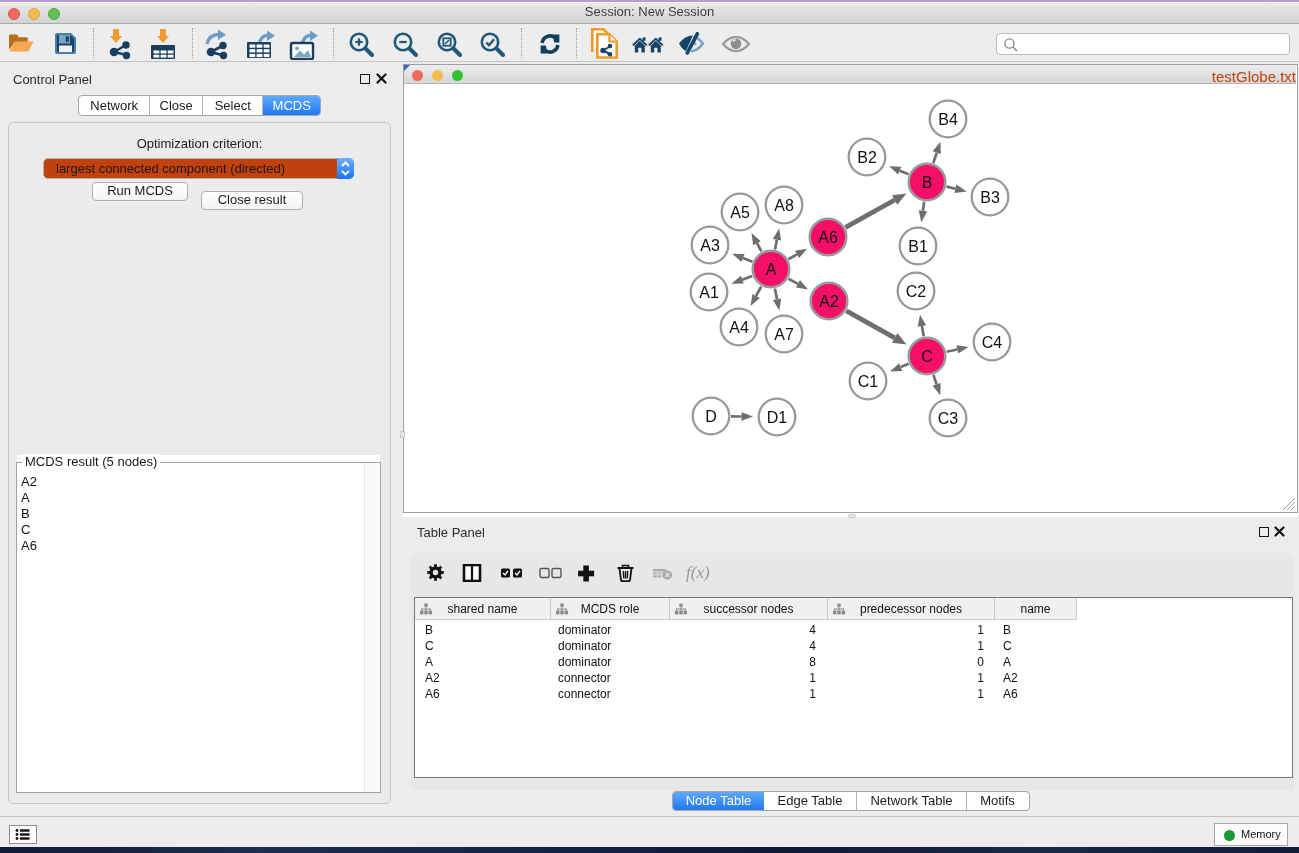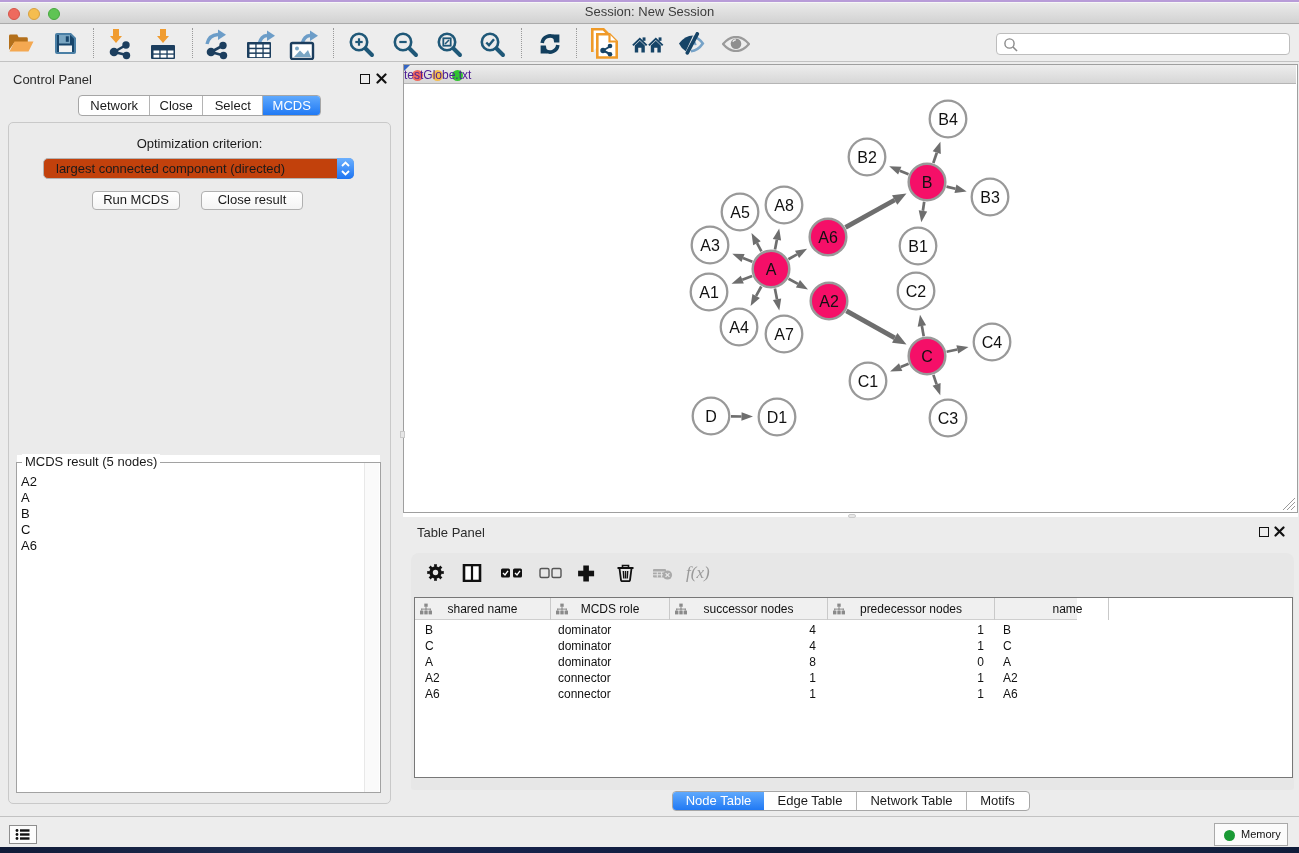--- a/index.html
+++ b/index.html
@@ -21,35 +21,35 @@
 #cp-tabs{position:absolute;left:78px;top:95px;width:243px;height:21px;background:#fff;border:1px solid #a6a6a6;border-radius:4px;display:flex;overflow:hidden;align-items:center;}
 #cp-tabs .tab{font-size:13px;color:#1a1a1a;text-align:center;line-height:19px;border-right:1px solid #b4b4b4;}
 #cp-tabs .tab.last{border-right:none;}
 #cp-tabs .tab.sel{background:linear-gradient(#5fa9fd,#2079f4);color:#fff;border-right:none;}
 #cp-panel{position:absolute;left:8px;top:122px;width:383px;height:682px;background:#ebebeb;border:1px solid #c9c9c9;border-radius:5px;}
 #opt-label{position:absolute;left:8px;top:136px;width:383px;text-align:center;font-size:13px;color:#1a1a1a;}
 #cp-select{position:absolute;left:43px;top:158px;width:311px;height:21px;background:#c2410c;border:1px solid #b3b3b3;border-radius:5px;}
 #cp-select .txt{position:absolute;left:12px;top:2px;font-size:13px;color:#1a1a1a;}
 #cp-select .cap{position:absolute;right:-1px;top:-1px;width:17px;height:21px;background:linear-gradient(#6cb0fe,#1d74f2);border-radius:0 5px 5px 0;}
 .btn{position:absolute;background:linear-gradient(#ffffff,#f4f4f4);border:1px solid #b0b0b0;border-radius:4px;font-size:13px;color:#1a1a1a;text-align:center;line-height:16px;}
-#btn-run{left:92px;top:191px;width:88px;height:19px;}
+#btn-run{left:92px;top:182px;width:96px;height:19px;}
 #btn-close{left:201px;top:191px;width:102px;height:19px;}
 #fieldset{position:absolute;left:16px;top:462px;width:365px;height:331px;border:1px solid #a2a2a2;background:#fff;}
 #fs-white-top{position:absolute;left:17px;top:455px;width:363px;height:7px;background:#fff;}
 #fs-legend{position:absolute;left:22px;top:454px;font-size:13px;color:#1a1a1a;background:#fff;padding:0 3px;}
 #fs-scroll{position:absolute;left:364px;top:463px;width:15px;height:329px;background:#fafafa;border-left:1px solid #e8e8e8;}
 .li{position:absolute;left:21px;font-size:13px;color:#111;}
 
 #netwin{position:absolute;left:403px;top:64px;width:895px;height:449px;background:#fff;border:1px solid #9f9f9f;}
 #nw-titlebar{position:absolute;left:0;top:0;width:892px;height:19px;background:linear-gradient(#ededed,#d7d7d7);border-bottom:1px solid #b5b5b5;}
 #nw-titlebar .t1{left:8px;background:#ee6a5e;}
 #nw-titlebar .t2{left:28px;background:#f5bd4f;}
 #nw-titlebar .t3{left:48px;background:#31c431;}
 #nw-titlebar .tl{width:11px;height:11px;top:4.5px;}
-#nw-title-text{position:absolute;left:0;top:3px;width:892px;text-align:left;font-size:12px;color:#4c1d95;}
+#nw-title-text{position:absolute;left:0;top:3px;width:892px;text-align:right;font-size:15px;color:#c2410c;}
 #graph{position:absolute;left:404px;top:84px;}
 
 #tp-title{position:absolute;left:417px;top:525px;font-size:13px;color:#2b2b2b;}
 #tp-sq{position:absolute;left:1259px;top:527px;width:10px;height:10px;border:1.5px solid #111;}
 #tp-x{position:absolute;left:1274px;top:523px;font-size:13px;font-weight:bold;color:#111;}
 #tp-box{position:absolute;left:411px;top:553px;width:883px;height:237px;background:#e7e7e7;border-radius:8px 8px 3px 3px;}
 #tp-table{position:absolute;left:414px;top:597px;width:879px;height:181px;background:#fff;border:1px solid #777;}
 #tp-head{position:absolute;left:0;top:0;height:22px;background:#f0f0f0;border-bottom:1px solid #cfcfcf;}
 .th{position:absolute;top:0;height:22px;border-right:1px solid #c9c9c9;font-size:12px;color:#111;text-align:center;line-height:22px;}
 .th svg{position:absolute;left:5px;top:5px;}
@@ -455,21 +455,21 @@
           <rect x="5.5" y="3.8" width="1" height="2.4"></rect>
           <rect x="1.2" y="5.6" width="9.6" height="1"></rect>
           <rect x="1.2" y="5.6" width="1" height="2"></rect>
           <rect x="5.5" y="5.6" width="1" height="2"></rect>
           <rect x="9.8" y="5.6" width="1" height="2"></rect>
           <rect x="0" y="7.6" width="3.4" height="3.8"></rect>
           <rect x="4.3" y="7.6" width="3.4" height="3.8"></rect>
           <rect x="8.6" y="7.6" width="3.4" height="3.8"></rect>
         </g>
       </svg></div>
-  <div class="th" style="left:612px;width:82px;">name</div>
+  <div class="th" style="left:580px;width:82px;">name</div>
   <div class="td" style="left:10px;top:24px">B</div>
     <div class="td" style="left:143px;top:24px">dominator</div>
     <div class="td" style="left:255px;top:24px;width:146px;text-align:right">4</div>
     <div class="td" style="left:413px;top:24px;width:156px;text-align:right">1</div>
     <div class="td" style="left:588px;top:24px">B</div>
   <div class="td" style="left:10px;top:40px">C</div>
     <div class="td" style="left:143px;top:40px">dominator</div>
     <div class="td" style="left:255px;top:40px;width:146px;text-align:right">4</div>
     <div class="td" style="left:413px;top:40px;width:156px;text-align:right">1</div>
     <div class="td" style="left:588px;top:40px">C</div>

